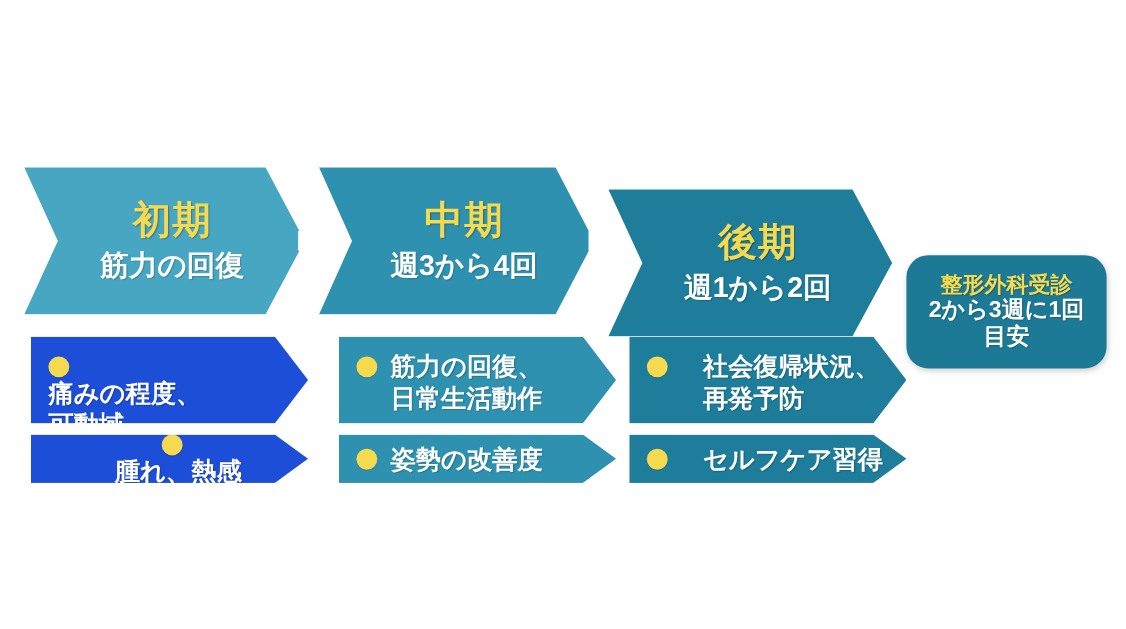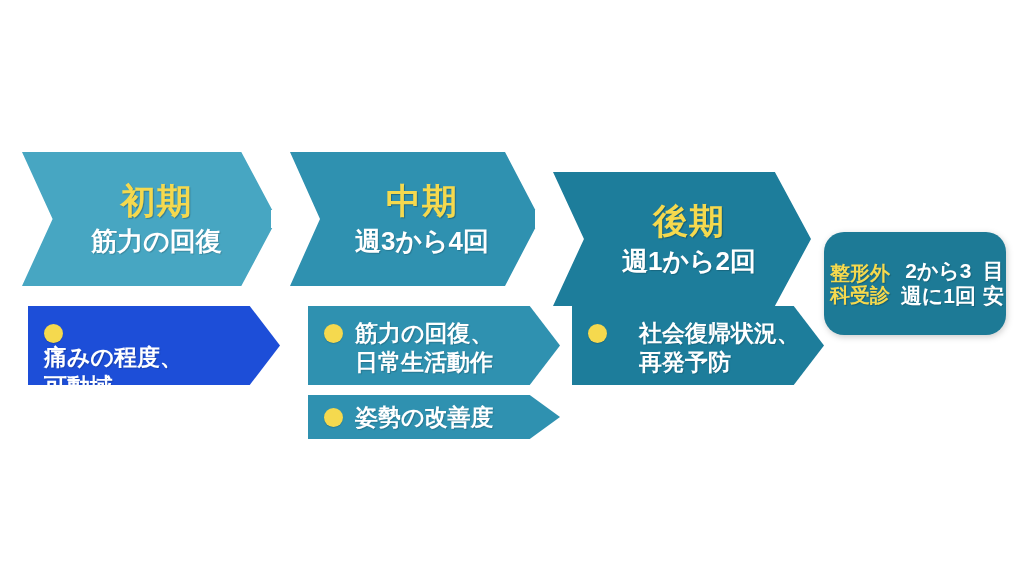--- a/index.html
+++ b/index.html
@@ -80,20 +80,21 @@
   #callout {
     position: absolute;
     left: 824px;
     top: 232px;
     width: 182px;
     height: 103px;
     background: #1d7a96;
     border-radius: 20px;
     box-sizing: border-box;
     display: flex;
+    flex-direction: column;
     align-items: center;
     justify-content: center;
     text-align: center;
     filter: drop-shadow(1px 2px 3px rgba(0,0,0,0.20));
   }
   .callout-title {
     color: #f5d94e;
     font-size: 20px;
     font-weight: bold;
     line-height: 1.1;
@@ -189,30 +190,38 @@
     <div class="callout-title">整形外科受診</div>
     <div class="callout-line">2から3週に1回</div>
     <div class="callout-line">目安</div>
   </div>
 
   <div class="bullet tall col-1 row-1 c1-bg">
     <span class="dot"></span>
     <span class="btext">痛みの程度、
 可動域</span>
   </div>
+  <div class="bullet short col-1 row-2 c1-bg">
+    <span class="dot"></span>
+    <span class="btext">腫れ、熱感</span>
+  </div>
 
   <div class="bullet tall col-2 row-1 c2-bg">
     <span class="dot"></span>
     <span class="btext">筋力の回復、
 日常生活動作</span>
   </div>
   <div class="bullet short col-2 row-2 c2-bg">
     <span class="dot"></span>
     <span class="btext">姿勢の改善度</span>
   </div>
 
   <div class="bullet tall col-3 row-1 c3-bg">
     <span class="dot"></span>
     <span class="btext">社会復帰状況、
 再発予防</span>
   </div>
+  <div class="bullet short col-3 row-2 c3-bg">
+    <span class="dot"></span>
+    <span class="btext">セルフケア習得</span>
+  </div>
 
 </div>
 
 </body></html>

